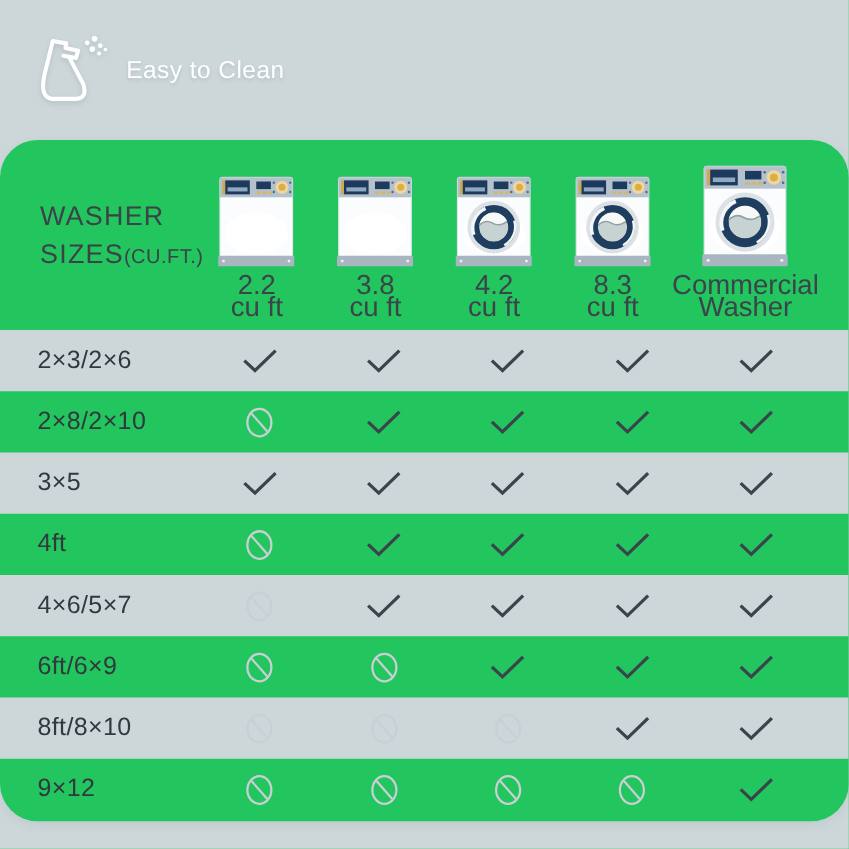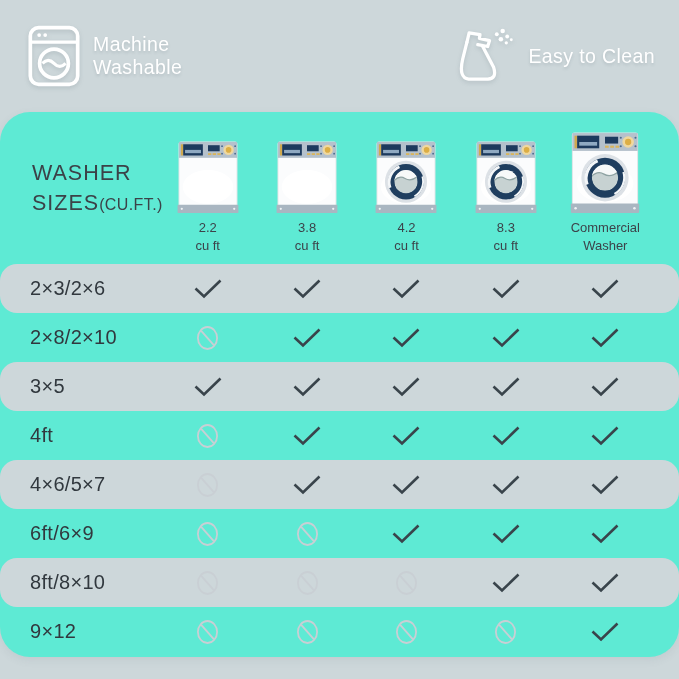--- a/index.html
+++ b/index.html
@@ -16,66 +16,50 @@
   .feature{display:flex;align-items:center;gap:13px;}
   .f-icon{display:flex;align-items:center;filter:drop-shadow(0 2px 2px rgba(70,90,100,.18));}
   .f-label{
     display:flex;flex-direction:column;color:#fff;
     font-size:19.5px;line-height:23px;letter-spacing:.4px;
     text-shadow:0 2px 3px rgba(70,90,100,.18);
   }
   
   .card{
     position:absolute;left:0;top:112px;width:679px;height:545px;
-    background:#5eead4;border-radius:30px;overflow:hidden;
+    background:#22c55e;border-radius:30px;overflow:hidden;
     box-shadow:0 3px 8px rgba(90,110,120,.10);
   }
   .thead{
     height:152px;display:grid;grid-template-columns:158px repeat(5,1fr);
     padding-right:24px;box-sizing:border-box;align-items:end;
   }
   .corner{padding:0 0 48px 32px;color:#3b4248;}
   .corner-l1{font-size:21.5px;letter-spacing:1px;}
   .corner-l2{font-size:21.5px;letter-spacing:1px;margin-top:5px;}
   .corner-suffix{font-size:16px;letter-spacing:.4px;}
   .hcol{display:flex;flex-direction:column;align-items:center;justify-content:flex-end;padding-bottom:9px;}
-  .col-label{font-size:13px;line-height:18px;color:#3c434a;text-align:center;margin-top:5px;}
+  .col-label{font-size:22px;line-height:18px;color:#3c434a;text-align:center;margin-top:5px;}
   .col-label span{display:block;}
   .washer{display:flex;align-items:flex-end;}
   
   .row{
     height:49px;display:grid;grid-template-columns:158px repeat(5,1fr);
     padding-right:24px;box-sizing:border-box;align-items:center;
   }
-  .row.stripe{background:#cdd7da;border-radius:17px;}
+  .row.stripe{background:#cdd7da;}
   .row-label{padding-left:30px;font-size:20px;color:#31383e;letter-spacing:.3px;white-space:nowrap;}
   .cell{display:flex;justify-content:center;align-items:center;}
   .cell svg{display:block;}
   .f-label span{display:block;}
 </style>
 </head>
 <body>
 
 <div class="features">
-    <div class="feature">
-      <span class="f-icon">
-        <svg width="52" height="62" viewBox="0 0 56 66">
-    <rect x="2.5" y="2.5" width="51" height="61" rx="9" fill="none" stroke="#fff" stroke-width="4"></rect>
-    <line x1="4" y1="18" x2="52" y2="18" stroke="#fff" stroke-width="3.4"></line>
-    <circle cx="12" cy="10.5" r="2" fill="#fff"></circle>
-          <circle cx="18.5" cy="10.5" r="2" fill="#fff"></circle>
-    <circle cx="28" cy="41" r="15.5" fill="none" stroke="#fff" stroke-width="4"></circle>
-    <path d="M15.5 41 q6.2 -6.5 12.5 0 q6.2 6.5 12.5 0" fill="none" stroke="#fff" stroke-width="3.4"></path>
-  </svg>
-      </span>
-      <span class="f-label">
-        <span>Machine</span>
-        <span>Washable</span>
-      </span>
-    </div>
     <div class="feature">
       <span class="f-icon">
         <svg width="60" height="58" viewBox="0 0 66 64">
     <path d="M13 17 L15.5 6.5 L27.5 8.5 L26.8 12.5 L38 15 L36 21.5 L25 19.5" fill="none" stroke="#fff" stroke-width="3.6" stroke-linejoin="round" stroke-linecap="round"></path>
     <path d="M13 17 L8.5 35 Q3.5 56 15 57.5 L36 57.5 Q46.5 57 42.5 44.5 L30.5 21.5" fill="none" stroke="#fff" stroke-width="3.6" stroke-linejoin="round" stroke-linecap="round"></path>
     <circle cx="46" cy="8" r="2.1" fill="#fff"></circle>
           <circle cx="52.5" cy="4.5" r="2.5" fill="#fff"></circle>
     <circle cx="57.5" cy="10.5" r="2.1" fill="#fff"></circle>
           <circle cx="50.5" cy="13.5" r="2.5" fill="#fff"></circle>
     <circle cx="56.5" cy="17.5" r="1.8" fill="#fff"></circle>

